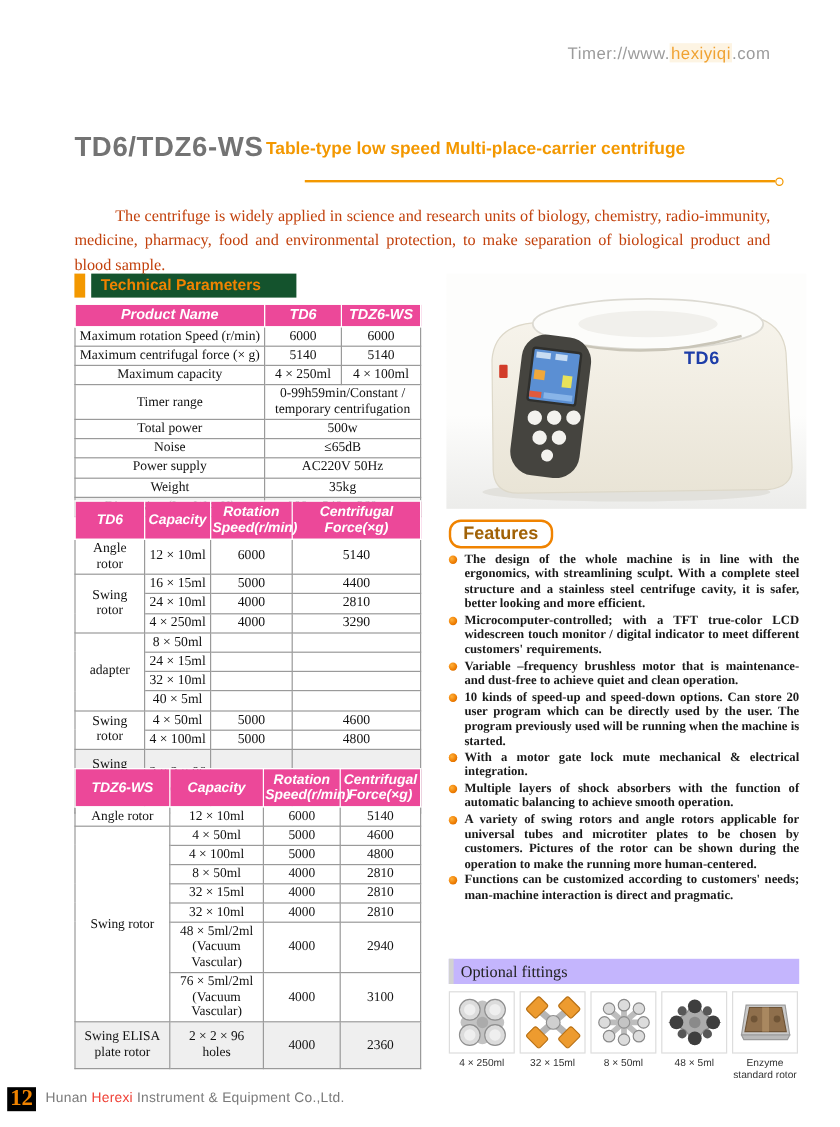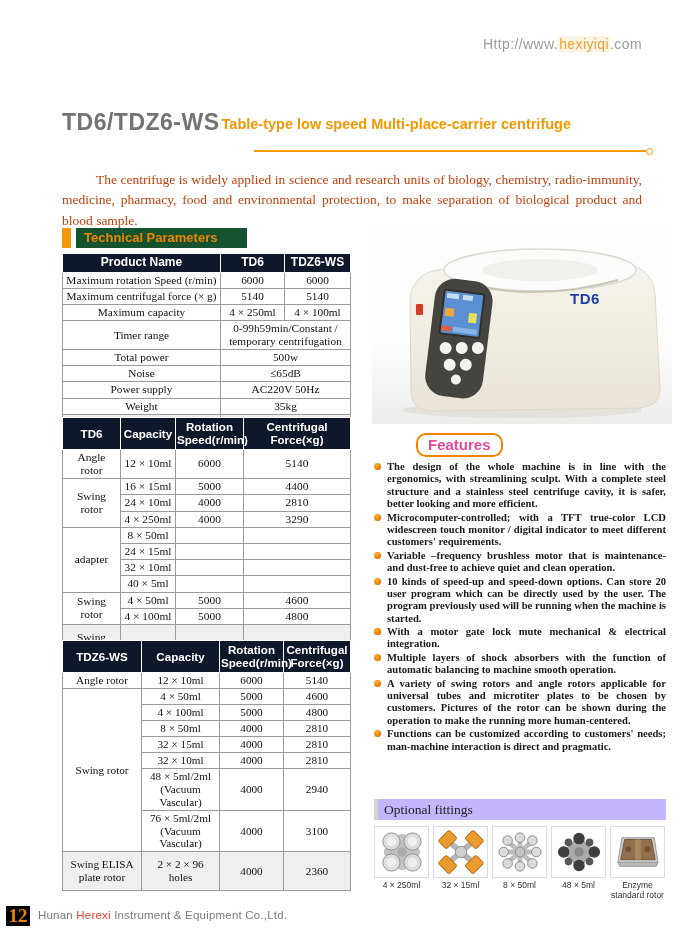--- a/index.html
+++ b/index.html
@@ -21,41 +21,41 @@
   .intro{position:absolute;left:62px;top:170px;width:580px;font-family:"Liberation Serif",serif;
          font-size:13.5px;color:#c2410c;text-align:justify;text-indent:34px;line-height:1.5;}
 
   
   .tech-head{position:absolute;left:62px;top:228px;display:flex;align-items:stretch;height:20px;}
   .tech-head .bar{width:9px;background:#F39800;margin-right:5px;}
   .tech-head .lbl{background:#14532d;color:#F08300;font-weight:bold;font-size:13px;line-height:20px;padding:0 30px 0 8px;}
 
   
   table.t{border-collapse:collapse;table-layout:fixed;font-family:"Liberation Serif",serif;color:#111;}
-  table.t th{background:#0f172a;color:#fff;font-family:"Liberation Sans",sans-serif;font-weight:bold;
-             border:1.5px solid #fff;padding:2px 1px;line-height:1.15;}
+  table.t th{background:#ec4899;color:#fff;font-family:"Liberation Sans",sans-serif;font-weight:bold;
+             border:1.5px solid #fff;padding:2px 1px;line-height:1.15;font-style:italic;}
   table.t td{border:1px solid #9a9a9a;text-align:center;padding:1px 3px;line-height:1.16;background:#fff;}
   tr.gray td{background:#EFEFEF;}
   tr.pad td{padding:6px 3px;}
   #spec-table{position:absolute;left:62px;top:253px;width:288px;font-size:11.3px;}
   #spec-table th{font-size:12px;}
   #td6-table{position:absolute;left:62px;top:417px;width:288px;font-size:11.4px;}
   #td6-table th{font-size:11.6px;}
   #tdz6-table{position:absolute;left:62px;top:640px;width:288px;font-size:11.2px;}
   #tdz6-table th{font-size:11.6px;}
 
   
   .photo{position:absolute;left:372px;top:228px;width:300px;height:196px;
          background:linear-gradient(#fdfdfc 60%,#ececea);}
   .photo svg{display:block;}
   .photo .td6-label{position:absolute;left:198px;top:62px;color:#1d3da8;font-weight:bold;font-size:15px;letter-spacing:.5px;}
 
   
   .features-head{position:absolute;left:374px;top:433px;border:2px solid #F08300;border-radius:10px;
-                 color:#ec4899;font-size:15px;font-weight:bold;padding:0 10px;line-height:20px;margin-left:42px;}
+                 color:#a16207;font-size:15px;font-weight:bold;padding:0 10px;line-height:20px;}
   .features{position:absolute;left:374px;top:461px;width:292px;}
   .feat{position:relative;padding-left:13px;margin-bottom:1px;font-family:"Liberation Serif",serif;
         font-weight:bold;font-size:10.6px;line-height:1.17;color:#1a1a1a;text-align:justify;}
   .feat .bullet{position:absolute;left:0;top:2px;width:7px;height:7px;border-radius:50%;
         background:radial-gradient(circle at 35% 35%, #ffb13b, #ee7c00 60%, #c25b00);}
 
   
   .opt-head{position:absolute;left:374px;top:799px;width:292px;height:21px;background:#c4b5fd;
             font-family:"Liberation Serif",serif;font-size:13.5px;color:#222;line-height:21px;}
   .opt-head .edge{position:absolute;left:0;top:0;width:4px;height:21px;background:#D2D2D2;}
@@ -70,21 +70,21 @@
             color:#F08300;font-family:"Liberation Serif",serif;font-size:19px;font-weight:bold;
             text-align:center;line-height:20px;}
   .company{position:absolute;left:38px;top:909px;font-size:11.5px;color:#7a7a7a;letter-spacing:.2px;text-align:right;}
   .company .brand{color:#EF4136;}
 </style>
 </head>
 <body>
 
 <div class="page">
 
-  <div class="url"><span>Http://www.</span><span class="brand">hexiyiqi</span><span>.com</span></div>
+  <div class="url"><span>Timer://www.</span><span class="brand">hexiyiqi</span><span>.com</span></div>
 
   <div class="title-block">
     <span class="model">TD6/TDZ6-WS</span><span class="subtitle">Table-type low speed Multi-place-carrier centrifuge</span>
     <div class="title-rule">
         <span class="dot"></span>
       </div>
   </div>
 
   <div class="intro">The centrifuge is widely applied in science and research units of biology, chemistry, radio-immunity, medicine, pharmacy, food and environmental protection, to make separation of biological product and blood sample.</div>
 
@@ -324,21 +324,21 @@
   </div>
 
   <div class="features-head">Features</div>
   <div class="features">
     <div class="feat"><span class="bullet"></span><span>The design of the whole machine is in line with the ergonomics, with streamlining sculpt. With a complete steel structure and a stainless steel centrifuge cavity, it is safer, better looking and more efficient.</span></div>
     <div class="feat"><span class="bullet"></span><span>Microcomputer-controlled; with a TFT true-color LCD widescreen touch monitor / digital indicator to meet different customers' requirements.</span></div>
     <div class="feat"><span class="bullet"></span><span>Variable –frequency brushless motor that is maintenance- and dust-free to achieve quiet and clean operation.</span></div>
     <div class="feat"><span class="bullet"></span><span>10 kinds of speed-up and speed-down options. Can store 20 user program which can be directly used by the user. The program previously used will be running when the machine is started.</span></div>
     <div class="feat"><span class="bullet"></span></div>
     <div class="feat"><span class="bullet"></span><span>With a motor gate lock mute mechanical &amp; electrical integration.</span></div>
-    <div class="feat"><span class="bullet"></span><span>Multiple layers of shock absorbers with the function of automatic balancing to machine smooth operation.</span></div>
+    <div class="feat"><span class="bullet"></span><span>Multiple layers of shock absorbers with the function of automatic balancing to achieve smooth operation.</span></div>
     <div class="feat"><span class="bullet"></span><span>A variety of swing rotors and angle rotors applicable for universal tubes and microtiter plates to be chosen by customers. Pictures of the rotor can be shown during the operation to make the running more human-centered.</span></div>
     <div class="feat"><span class="bullet"></span><span>Functions can be customized according to customers' needs; man-machine interaction is direct and pragmatic.</span></div>
   </div>
 
   <div class="opt-head">
     <span class="edge"></span>
     <div class="txt">Optional fittings</div>
   </div>
   <div class="fittings">
     <div class="fit">

